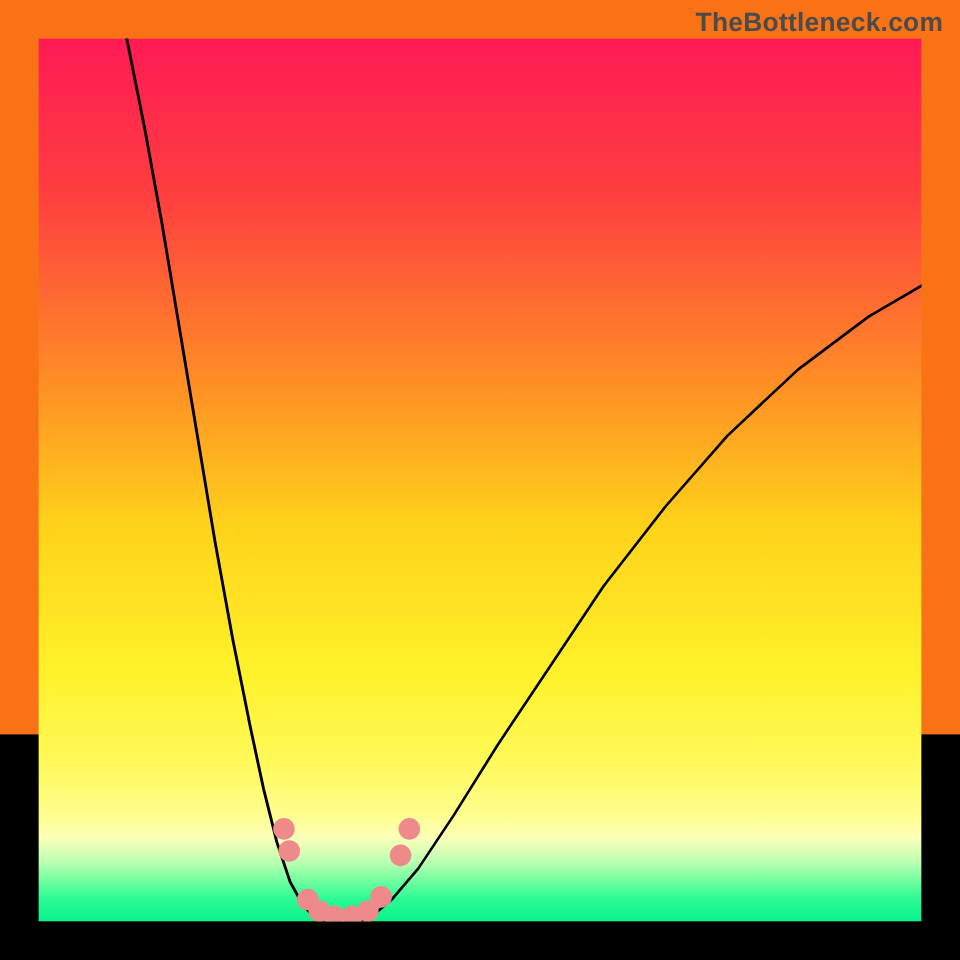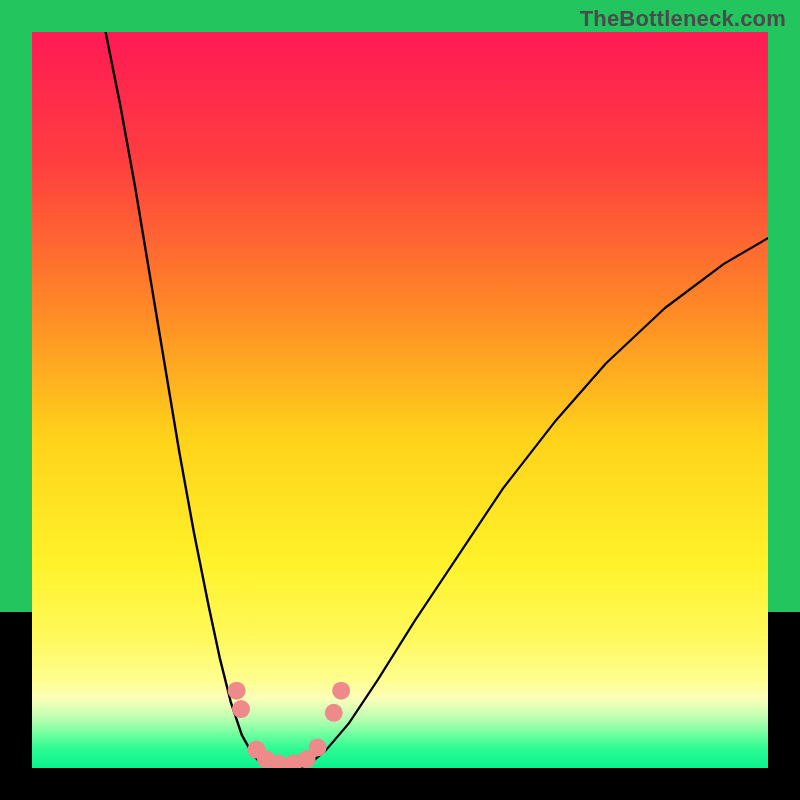--- a/index.html
+++ b/index.html
@@ -10,21 +10,21 @@
     background: #000;
     font-family: Arial, Helvetica, sans-serif;
     overflow: hidden;
   }
   .frame {
     position: absolute;
     left: 0;
     top: 0;
     width: 800px;
     height: 612px;
-    background: #22c55e;
+    background: #f97316;
   }
   .plot {
     position: absolute;
     left: 32px;
     top: 32px;
     width: 736px;
     height: 736px;
   }
   .watermark {
     position: absolute;

